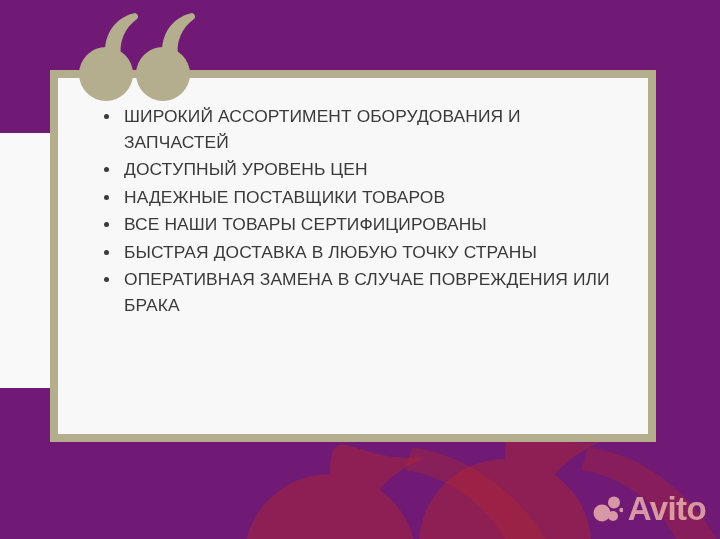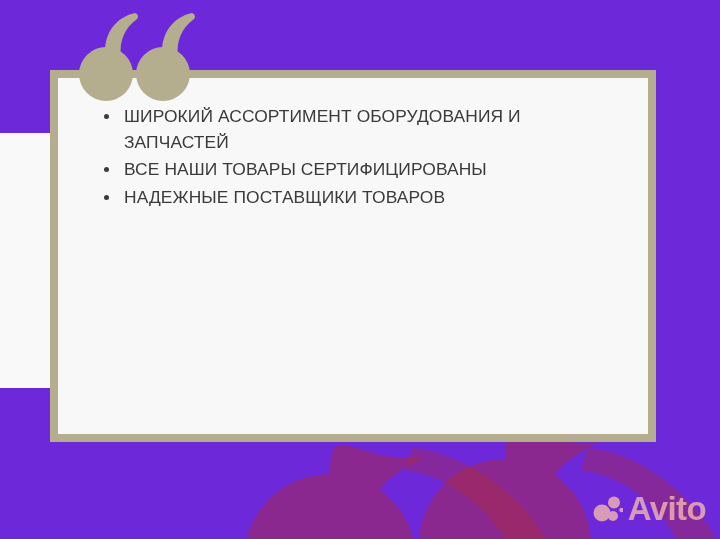--- a/index.html
+++ b/index.html
@@ -6,21 +6,21 @@
 
   html, body {
     width:720px; height:539px;
     overflow:hidden;
     font-family:"Liberation Sans", sans-serif;
   }
 
   #poster {
     position:relative;
     width:720px; height:539px;
-    background:#6d28d9;
+    background:#701a75;
     overflow:hidden;
   }
 
   
   .white-band {
     position:absolute;
     left:0; top:133px;
     width:300px; height:255px;
     background:#F9F9F9;
     z-index:1;
@@ -127,22 +127,25 @@
       <path d="M27 40 C27 17 42 4 57 1 C60 2 61 5 59 7 C46 16 41 31 43 44 Z"></path>
       <circle cx="85" cy="62" r="27"></circle>
       <path d="M84 40 C84 17 99 4 114 1 C117 2 118 5 116 7 C103 16 98 31 100 44 Z"></path>
     </g>
   </svg>
 
   <div class="card">
     <div class="card-inner">
       <ul class="benefits">
         <li>ШИРОКИЙ АССОРТИМЕНТ ОБОРУДОВАНИЯ И ЗАПЧАСТЕЙ</li>
+        <li>ДОСТУПНЫЙ УРОВЕНЬ ЦЕН</li>
+        <li>НАДЕЖНЫЕ ПОСТАВЩИКИ ТОВАРОВ</li>
         <li>ВСЕ НАШИ ТОВАРЫ СЕРТИФИЦИРОВАНЫ</li>
-        <li>НАДЕЖНЫЕ ПОСТАВЩИКИ ТОВАРОВ</li>
+        <li>БЫСТРАЯ ДОСТАВКА В ЛЮБУЮ ТОЧКУ СТРАНЫ</li>
+        <li>ОПЕРАТИВНАЯ ЗАМЕНА В СЛУЧАЕ ПОВРЕЖДЕНИЯ ИЛИ БРАКА</li>
       </ul>
     </div>
   </div>
 
   <div class="avito">
     <svg class="avito-dots" width="30" height="26" viewBox="0 0 30 26">
       <circle cx="9" cy="17" r="8.5" fill="#EFB3B0"></circle>
       <circle cx="21" cy="6.5" r="6" fill="#EFB3B0"></circle>
       <circle cx="20" cy="20" r="5" fill="#EFB3B0"></circle>
       <circle cx="28.5" cy="14" r="2.2" fill="#EFB3B0"></circle>

